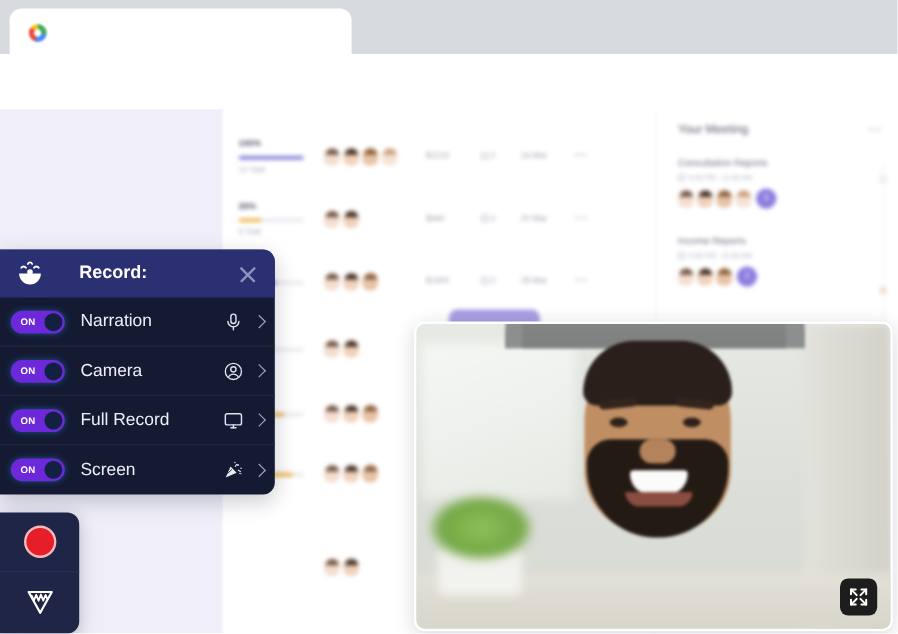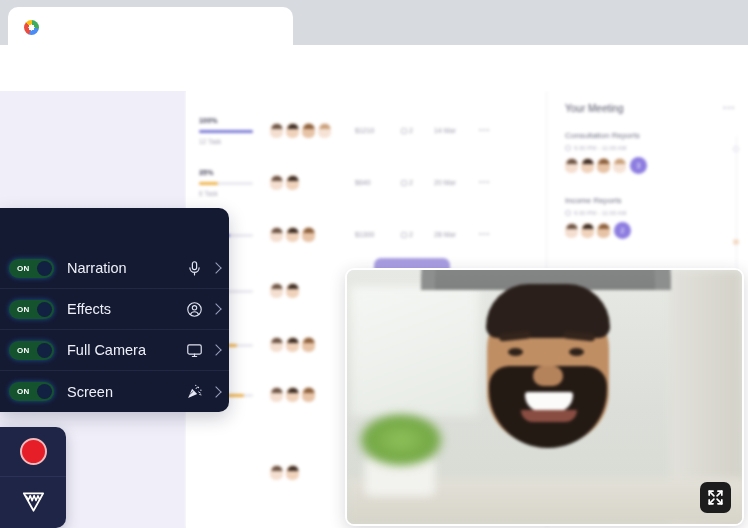--- a/index.html
+++ b/index.html
@@ -185,21 +185,21 @@
     position: absolute; left: 0; width: 229px; height: 41px;
     border-bottom: 1px solid #232842; display: flex; align-items: center;
   }
   .rec-row.r1 { top: 40px; }
   .rec-row.r2 { top: 81px; }
   .rec-row.r3 { top: 122px; }
   .rec-row.r4 { top: 163px; border-bottom: none; }
 
   .toggle {
     position: absolute; left: 9px; width: 45px; height: 19px;
-    border-radius: 10px; background: #14532d; cursor: pointer;
+    border-radius: 10px; background: #6d28d9; cursor: pointer;
     display: flex; align-items: center;
     box-shadow: 0 0 5px rgba(29,155,245,.45);
   }
   .toggle .on-txt {
     position: absolute; left: 8px; font-size: 8px; font-weight: 700;
     color: #ffffff; letter-spacing: .3px;
   }
   .toggle .knob {
     position: absolute; right: 2px; width: 15px; height: 15px;
     border-radius: 50%; background: #122042;
@@ -532,55 +532,66 @@
         <path d="M4 15v5h5"></path>
           <path d="M4 20l6-6"></path>
         <path d="M20 15v5h-5"></path>
           <path d="M20 20l-6-6"></path>
       </svg>
     </div>
   </div>
 
   <div class="record-panel">
 
+    <div class="rec-header">
+      <svg class="rec-logo" viewBox="0 0 40 34">
+        <path d="M6 17 A14 14 0 0 0 34 17 Z" fill="#ffffff"></path>
+        <circle cx="20" cy="15" r="3.6" fill="#ffffff"></circle>
+        <path d="M8.8 9.5 a3.6 3.6 0 0 1 6.0 0" stroke="#ffffff" stroke-width="2.4" fill="none" stroke-linecap="round"></path>
+        <path d="M25.2 9.5 a3.6 3.6 0 0 1 6.0 0" stroke="#ffffff" stroke-width="2.4" fill="none" stroke-linecap="round"></path>
+        <path d="M17.2 4.6 a3.0 3.0 0 0 1 5.6 0" stroke="#ffffff" stroke-width="2.3" fill="none" stroke-linecap="round"></path>
+      </svg>
+      <div class="rec-title">Record:</div>
+      <div class="rec-close"></div>
+    </div>
 
     <div class="rec-row r1">
       <div class="toggle">
         <span class="on-txt">ON</span>
         <span class="knob"></span>
       </div>
       <div class="rec-label">Narration</div>
       <svg class="rec-icon" viewBox="0 0 24 24" fill="none" stroke="#dfe2ef" stroke-width="1.7" stroke-linecap="round">
         <rect x="9" y="2.5" width="6" height="11" rx="3"></rect>
         <path d="M5.5 11a6.5 6.5 0 0 0 13 0"></path>
         <path d="M12 17.5V21"></path>
       </svg>
       <div class="rec-chev"></div>
     </div>
 
     <div class="rec-row r2">
       <div class="toggle">
         <span class="on-txt">ON</span>
         <span class="knob"></span>
       </div>
-      <div class="rec-label">Effects</div>
+      <div class="rec-label">Camera</div>
       <svg class="rec-icon" viewBox="0 0 24 24" fill="none" stroke="#dfe2ef" stroke-width="1.6" stroke-linecap="round">
         <circle cx="12" cy="12" r="9.5"></circle>
         <circle cx="12" cy="9.6" r="3.1"></circle>
         <path d="M6.2 19a6.3 6.3 0 0 1 11.6 0"></path>
       </svg>
       <div class="rec-chev"></div>
     </div>
 
     <div class="rec-row r3">
       <div class="toggle">
         <span class="on-txt">ON</span>
         <span class="knob"></span>
       </div>
-      <div class="rec-label">Full Camera</div>
+      <div class="rec-label">Full Record</div>
       <svg class="rec-icon" viewBox="0 0 24 24" fill="none" stroke="#dfe2ef" stroke-width="1.7" stroke-linecap="round" stroke-linejoin="round">
         <rect x="2.5" y="4" width="19" height="13" rx="2.2"></rect>
         <path d="M9 20.5h6"></path>
           <path d="M12 17v3.5"></path>
       </svg>
       <div class="rec-chev"></div>
     </div>
 
     <div class="rec-row r4">
       <div class="toggle">

